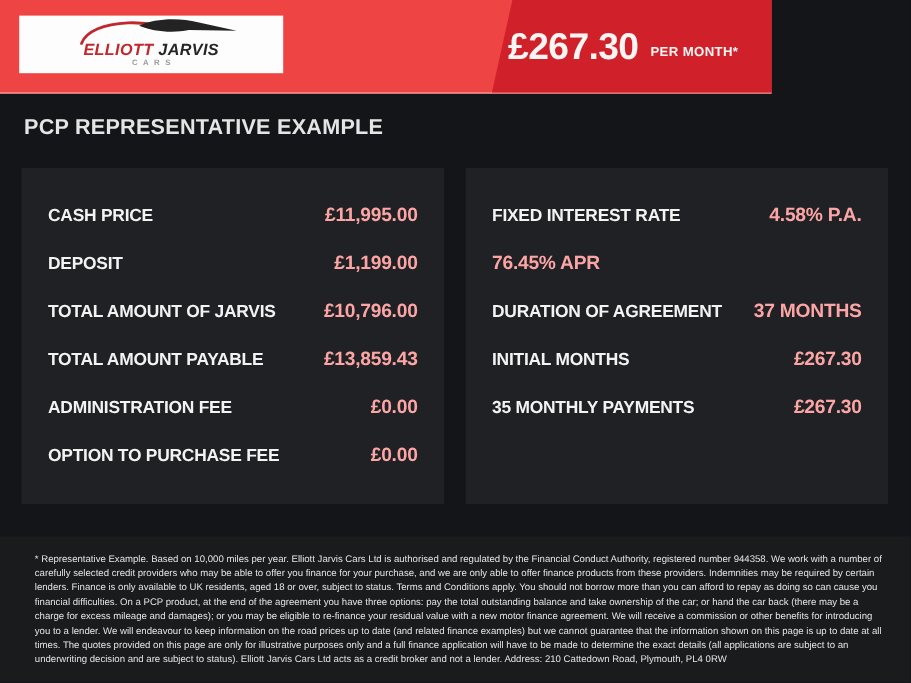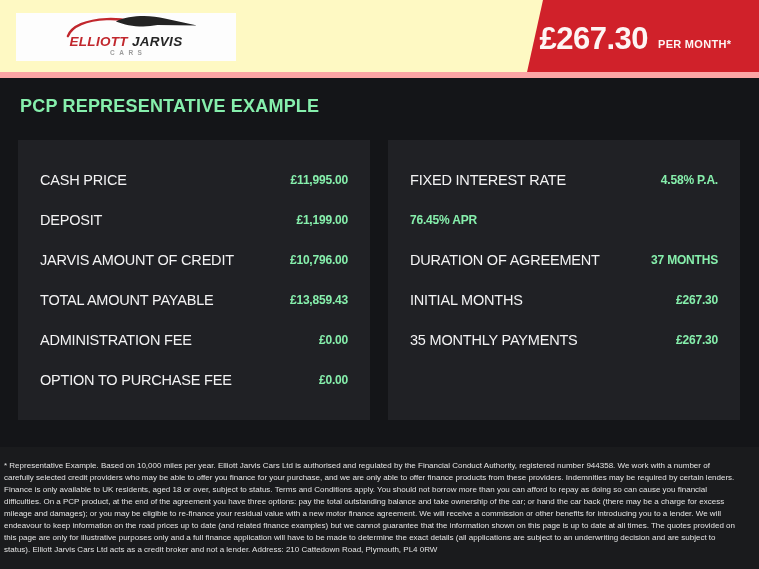--- a/index.html
+++ b/index.html
@@ -6,23 +6,23 @@
   html, body { width: 759px; height: 569px; overflow: hidden; }
   body {
     font-family: "Liberation Sans", sans-serif;
     background: #141518;
     position: relative;
   }
   .page { position: absolute; inset: 0; width: 759px; height: 569px; background: #141518; overflow: hidden; }
 
   
   .header {
-    position: absolute; top: 0; left: 0; width: 759px; height: 78px;
-    background: #fef9c3;
-    border-bottom: 6px solid #fca5a5;
+    position: absolute; top: 0; left: 0; width: 643px; height: 78px;
+    background: #ef4444;
+    border-bottom: 1px solid #fca5a5;
     overflow: hidden;
   }
   .logo-box {
     position: absolute; left: 16px; top: 13px; width: 220px; height: 48px;
     background: #fdfdfd; overflow: hidden;
   }
   .logo-car { position: absolute; left: 50%; top: 1px; transform: translateX(-46%); }
   .brand-line {
     position: absolute; top: 21px; left: 0; width: 100%;
     text-align: center; font-style: italic; font-weight: bold;
@@ -51,49 +51,49 @@
     color: #fdf5f4; font-size: 31px; font-weight: bold; letter-spacing: -0.5px;
   }
   .banner-period {
     color: #fdf5f4; font-size: 11px; font-weight: bold; letter-spacing: 0.3px;
     padding-top: 10px;
   }
 
   
   .title {
     position: absolute; left: 20px; top: 96px;
-    color: #86efac; font-size: 18px; font-weight: bold; letter-spacing: 0.2px;
+    color: #e5e5e5; font-size: 18px; font-weight: bold; letter-spacing: 0.2px;
   }
 
   
   .panels {
     position: absolute; left: 18px; top: 140px; width: 723px; height: 280px;
     display: flex; gap: 18px;
   }
   .panel {
     width: 352px; height: 280px; background: #202125;
     padding: 20px 22px; display: flex; flex-direction: column;
   }
   .row {
     height: 40px; display: flex; align-items: center;
     justify-content: space-between; gap: 12px;
   }
   .row .lbl {
-    color: #f3f3f4; font-size: 14.5px; font-weight: normal;
+    color: #f3f3f4; font-size: 14.5px; font-weight: bold;
     letter-spacing: -0.2px; white-space: nowrap;
   }
   .row .val {
-    color: #86efac; font-size: 12px; font-weight: 600;
+    color: #fca5a5; font-size: 16px; font-weight: 600;
     letter-spacing: -0.2px; white-space: nowrap;
   }
 
   
   .footer {
     position: absolute; left: 0; top: 447px; width: 759px; height: 122px;
-    background: #1a1b1d; padding: 13px 24px 0 4px;
+    background: #1a1b1d; padding: 13px 24px 0 29px;
   }
   .footer p {
     color: #e3e3e3; font-size: 8px; line-height: 12px;
     letter-spacing: 0; font-weight: 500;
   }
 </style>
 </head>
 <body>
 
 <div class="page">
@@ -126,21 +126,21 @@
     <div class="panel">
       <div class="row">
         <span class="lbl">CASH PRICE</span>
         <span class="val">£11,995.00</span>
       </div>
       <div class="row">
         <span class="lbl">DEPOSIT</span>
         <span class="val">£1,199.00</span>
       </div>
       <div class="row">
-        <span class="lbl">JARVIS AMOUNT OF CREDIT</span>
+        <span class="lbl">TOTAL AMOUNT OF JARVIS</span>
         <span class="val">£10,796.00</span>
       </div>
       <div class="row">
         <span class="lbl">TOTAL AMOUNT PAYABLE</span>
         <span class="val">£13,859.43</span>
       </div>
       <div class="row">
         <span class="lbl">ADMINISTRATION FEE</span>
         <span class="val">£0.00</span>
       </div>

